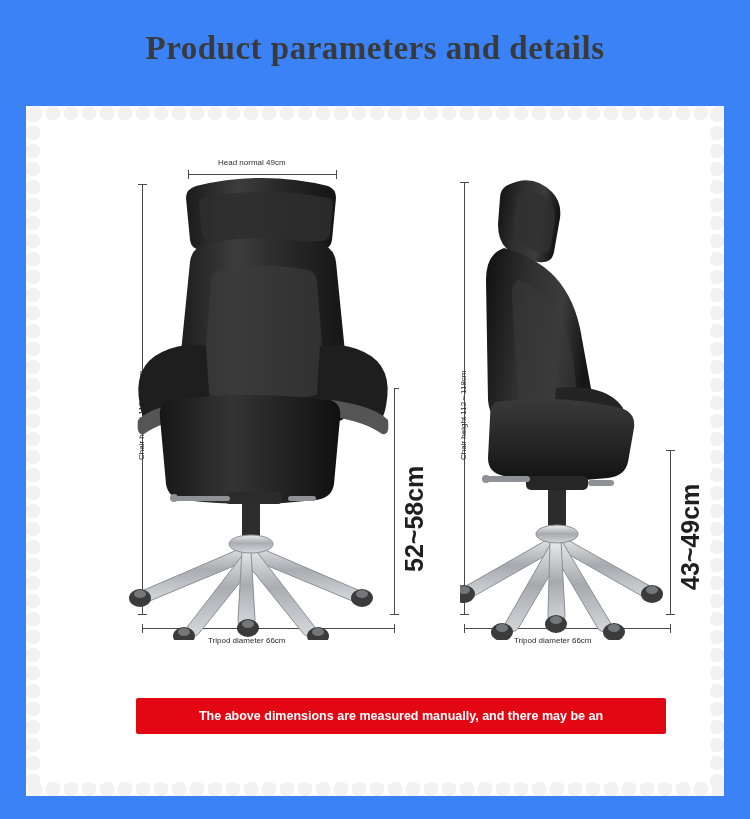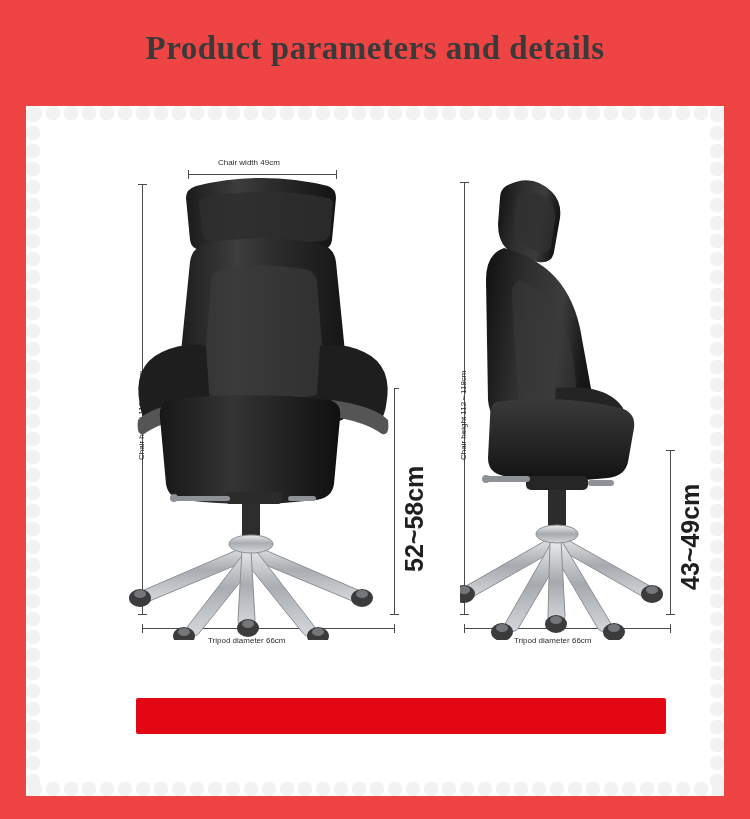--- a/index.html
+++ b/index.html
@@ -10,21 +10,21 @@
     width: 750px;
     height: 819px;
     background: #f2f2f2;
     font-family: "Liberation Sans", sans-serif;
     overflow: hidden;
   }
   .page {
     position: relative;
     width: 750px;
     height: 819px;
-    background: #ef4444;
+    background: #3b82f6;
   }
   .page-title {
     position: absolute;
     top: 30px;
     left: 0;
     width: 750px;
     text-align: center;
     font-size: 33px;
     font-weight: bold;
     color: #3a3a3a;
@@ -169,21 +169,21 @@
     <div class="scallop-left"></div>
     <div class="scallop-right"></div>
 
     <div class="diagram-area">
 
       <div class="chair-panel panel-front">
 
         <div class="dim-line-h" style="left:88px; top:54px; width:148px;"></div>
         <div class="tick-v" style="left:88px; top:50px;"></div>
         <div class="tick-v" style="left:236px; top:50px;"></div>
-        <div class="dim-label" style="left:118px; top:38px;">Chair width 49cm</div>
+        <div class="dim-label" style="left:118px; top:38px;">Head normal 49cm</div>
 
         <div class="dim-line-v" style="left:42px; top:64px; height:430px;"></div>
         <div class="tick-h" style="left:38px; top:64px;"></div>
         <div class="tick-h" style="left:38px; top:494px;"></div>
         <div class="dim-label vert" style="left:36px; top:340px;">Chair height 112～118cm</div>
 
         <div class="dim-line-v" style="left:294px; top:268px; height:226px;"></div>
         <div class="tick-h" style="left:290px; top:268px;"></div>
         <div class="tick-h" style="left:290px; top:494px;"></div>
         <div class="dim-label vert big" style="left:300px; top:452px;">52~58cm</div>
@@ -341,18 +341,18 @@
             <ellipse cx="4" cy="470" rx="6" ry="4"></ellipse>
             <ellipse cx="192" cy="470" rx="6" ry="4"></ellipse>
             <ellipse cx="42" cy="508" rx="6" ry="4"></ellipse>
             <ellipse cx="154" cy="508" rx="6" ry="4"></ellipse>
             <ellipse cx="96" cy="500" rx="6" ry="4"></ellipse>
           </g>
         </svg>
       </div>
 
       <div class="notice">
-        <br>
+        <span>The above dimensions are measured manually, and there may be an</span><br>
       </div>
 
     </div>
   </div>
 </div>
 
 </body></html>

